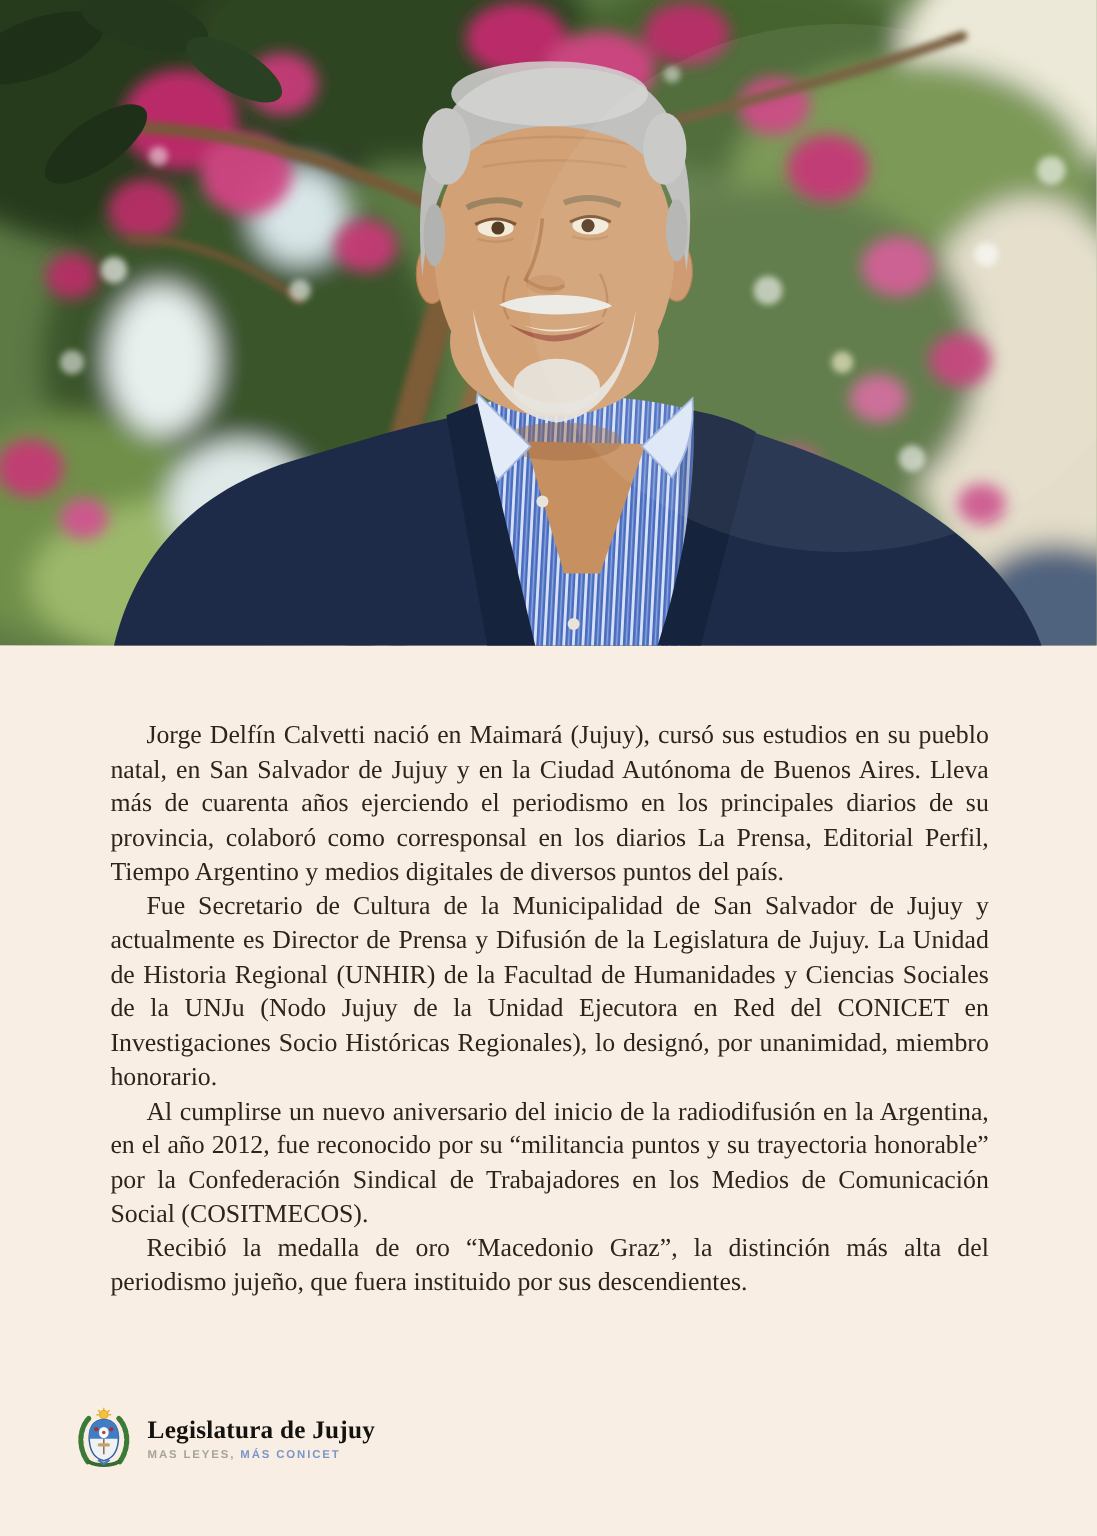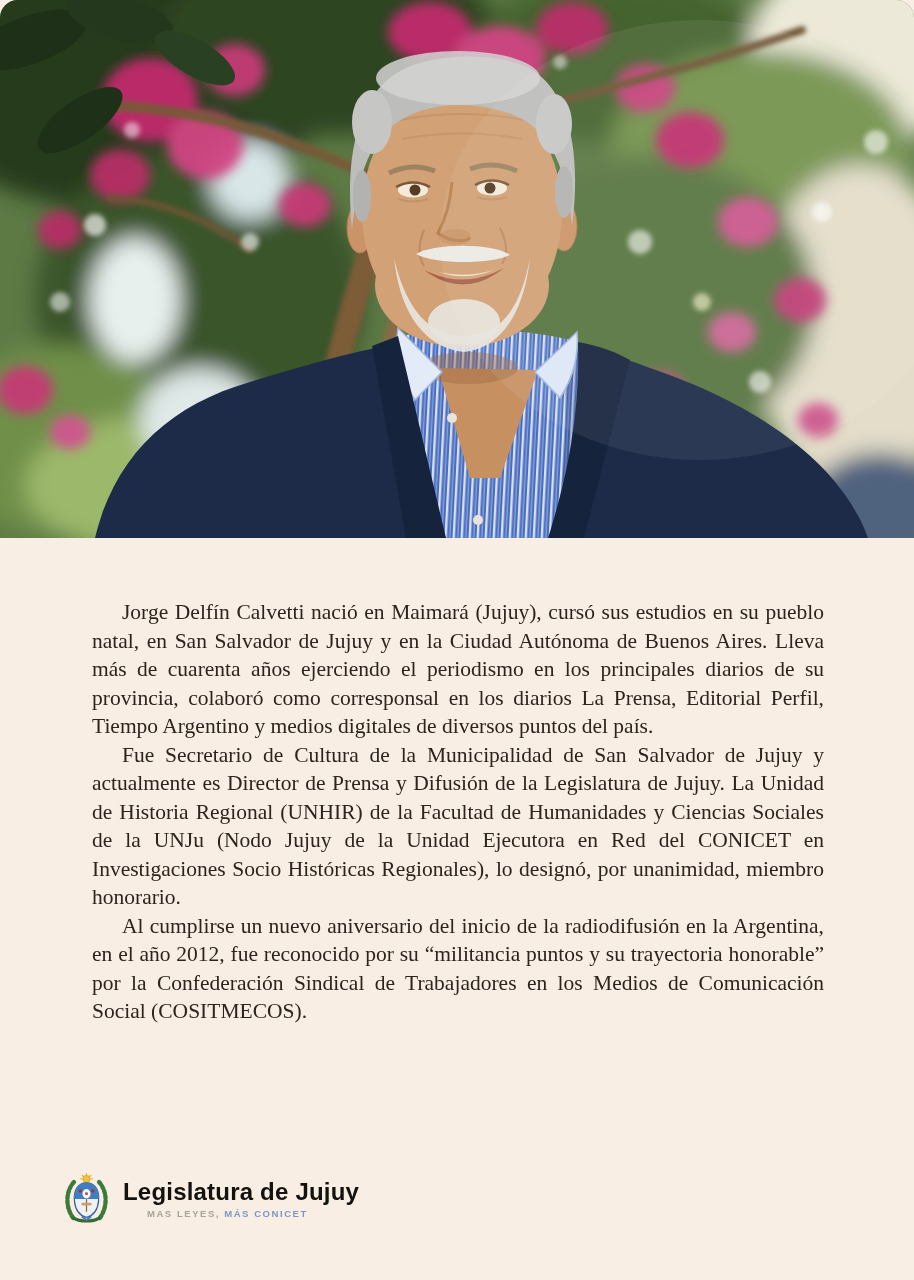--- a/index.html
+++ b/index.html
@@ -1,45 +1,44 @@
 <!DOCTYPE html>
 <html><head>
 <meta charset="utf-8">
 <style>
   html,body { margin:0; padding:0; background:#f9eee3; }
   .page {
     position:relative; width:914px; height:1280px;
     background:#f9eee3; overflow:hidden;
     font-family:"Liberation Serif", serif;
-    border-radius:18px;
   }
   .photo { position:absolute; top:0; left:0; width:914px; height:538px; }
   .photo svg { display:block; width:914px; height:538px; }
   .bio {
     position:absolute; top:538px; left:0; width:914px; box-sizing:border-box;
     padding:60px 90px 0 92px;
     color:#2c241d; font-size:21.5px; line-height:28.5px;
     text-align:justify;
   }
   .bio p { margin:0; text-indent:30px; }
   .footer {
     position:absolute; left:63px; top:1172px;
     display:flex; align-items:center; gap:13px;
   }
   .crest { width:47px; height:53px; flex:0 0 auto; }
   .crest svg { display:block; width:47px; height:53px; }
   .org {
-    font-family:Liberation Sans, sans-serif; font-weight:700;
-    font-size:24px; color:#14120f; letter-spacing:.2px; line-height:1.15;
+    font-family:Liberation Serif, serif; font-weight:700;
+    font-size:21px; color:#14120f; letter-spacing:.2px; line-height:1.15;
   }
   .tagline {
     font-family:"Liberation Sans", sans-serif; font-size:9.5px; font-weight:700;
     letter-spacing:1.55px; margin-top:3px; white-space:nowrap;
   }
-  .tag-gray { color:#a6a49a;margin-left:24px; }
+  .tag-gray { color:#a6a49a; }
   .tag-blue { color:#7b97c8; }
 </style>
 </head>
 <body>
 
 <div class="page">
 
   <div class="photo">
     <svg viewBox="0 0 914 538" preserveAspectRatio="none">
       <defs>
@@ -202,20 +201,21 @@
       </g>
 
       <ellipse cx="700" cy="240" rx="260" ry="220" fill="#ffffff" opacity=".07"></ellipse>
     </svg>
   </div>
 
   <section class="bio">
     <p>Jorge Delfín Calvetti nació en Maimará (Jujuy), cursó sus estudios en su pueblo natal, en San Salvador de Jujuy y en la Ciudad Autónoma de Buenos Aires. Lleva más de cuarenta años ejerciendo el periodismo en los principales diarios de su provincia, colaboró como corresponsal en los diarios La Prensa, Editorial Perfil, Tiempo Argentino y medios digitales de diversos puntos del país.</p>
     <p>Fue Secretario de Cultura de la Municipalidad de San Salvador de Jujuy y actualmente es Director de Prensa y Difusión de la Legislatura de Jujuy. La Unidad de Historia Regional (UNHIR) de la Facultad de Humanidades y Ciencias Sociales de la UNJu (Nodo Jujuy de la Unidad Ejecutora en Red del CONICET en Investigaciones Socio Históricas Regionales), lo designó, por unanimidad, miembro honorario.</p>
     <p>Al cumplirse un nuevo aniversario del inicio de la radiodifusión en la Argentina, en el año 2012, fue reconocido por su “militancia puntos y su trayectoria honorable” por la Confederación Sindical de Trabajadores en los Medios de Comunicación Social (COSITMECOS).</p>
+    <p>Recibió la medalla de oro “Macedonio Graz”, la distinción más alta del periodismo jujeño, que fuera instituido por sus descendientes.</p>
   </section>
 
   <footer class="footer">
     <div class="crest">
       <svg viewBox="0 0 60 66">
 
         <g stroke="#e8b437" stroke-width="1.6">
           <line x1="30" y1="0.5" x2="30" y2="4"></line>
           <line x1="24" y1="3" x2="26.5" y2="5.8"></line>
           <line x1="36" y1="3" x2="33.5" y2="5.8"></line>

